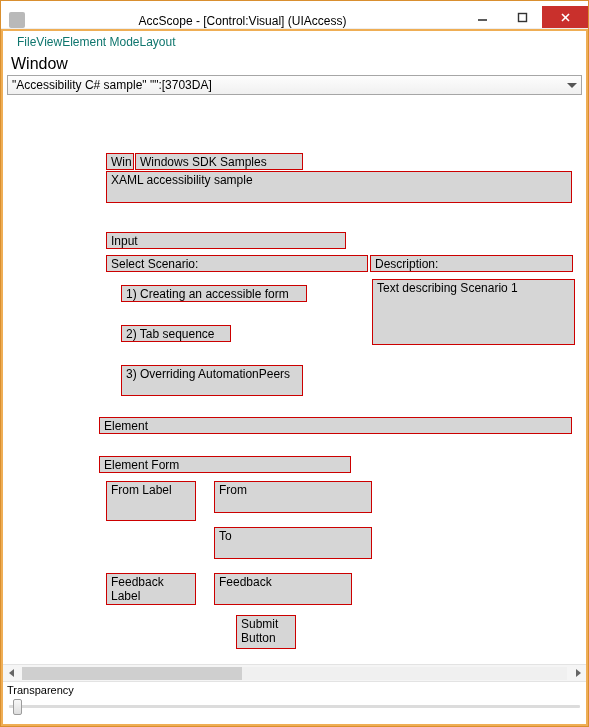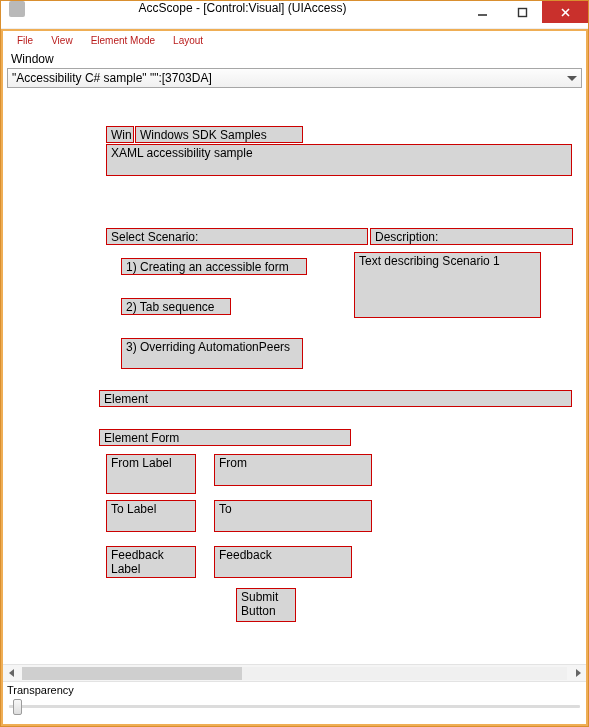--- a/index.html
+++ b/index.html
@@ -19,21 +19,21 @@
     height: 727px;
     border: 1px solid #d98f2f;
     background: #ffffff;
     display: flex;
     flex-direction: column;
   }
   .titlebar {
     height: 28px;
     background: #ffffff;
     display: flex;
-    align-items: flex-start;
+    align-items: flex-end;
     border-bottom: 1px solid #eeeeee;
     position: relative;
   }
   .title-icon {
     width: 16px;
     height: 16px;
     margin: 0 6px 0 8px;
     display: inline-block;
     position: relative;
   }
@@ -75,31 +75,30 @@
     border: 2px solid #efae55;
     flex: 1;
     display: flex;
     flex-direction: column;
     background: #ffffff;
   }
 
   
   .menubar {
     display: flex;
-    gap: 18px;
     padding: 4px 14px;
-    color: #b91c1c;
-    font-size: 10px;
+    color: #0f766e;
+    font-size: 12px;
   }
   .menubar span { cursor: default; }
 
   
   .win-label {
     padding: 2px 20px 0 8px;
-    font-size: 12px;
+    font-size: 16px;
     color: #000;
   }
   .dropdown-row {
     padding: 2px 4px 4px 4px;
   }
   .dropdown {
     width: 100%;
     height: 20px;
     border: 1px solid #a6a6a6;
     background: linear-gradient(#fdfdfd,#f0f0f0);
@@ -128,20 +127,21 @@
   
   .node {
     position: absolute;
     border: 1px solid #cc0000;
     background: #d6d6d6;
     font-size: 12px;
     color: #000;
     padding: 1px 4px;
     display: flex;
     align-items: flex-start;
+    margin-top: 20px;
   }
 
   
   .hscroll {
     height: 17px;
     background: #f5f5f5;
     display: flex;
     align-items: center;
     border-top: 1px solid #e3e3e3;
   }
@@ -240,37 +240,37 @@
         <span class="caret"></span>
       </div>
     </div>
 
     <div class="mainarea">
 
       <div class="node" style="left:103px;top:34px;width:28px;height:17px">Win</div>
       <div class="node" style="left:132px;top:34px;width:168px;height:17px">Windows SDK Samples</div>
       <div class="node" style="left:103px;top:52px;width:466px;height:32px">XAML accessibility sample</div>
 
+      <div class="node" style="left:103px;top:113px;width:240px;height:17px">Input</div>
       <div class="node" style="left:103px;top:136px;width:262px;height:17px">Select Scenario:</div>
       <div class="node" style="left:367px;top:136px;width:203px;height:17px">Description:</div>
 
       <div class="node" style="left:118px;top:166px;width:186px;height:17px">1) Creating an accessible form</div>
       <div class="node" style="left:118px;top:206px;width:110px;height:17px">2) Tab sequence</div>
       <div class="node" style="left:118px;top:246px;width:182px;height:31px">3) Overriding AutomationPeers</div>
 
-      <div class="node" style="left:351px;top:160px;width:187px;height:66px">Text describing Scenario 1</div>
+      <div class="node" style="left:369px;top:160px;width:203px;height:66px">Text describing Scenario 1</div>
 
       <div class="node" style="left:96px;top:298px;width:473px;height:17px">Element</div>
 
       <div class="node" style="left:96px;top:337px;width:252px;height:17px">Element Form</div>
 
       <div class="node" style="left:103px;top:362px;width:90px;height:40px">From Label</div>
       <div class="node" style="left:211px;top:362px;width:158px;height:32px">From</div>
 
-      <div class="node" style="left:103px;top:408px;width:90px;height:32px">To Label</div>
       <div class="node" style="left:211px;top:408px;width:158px;height:32px">To</div>
 
       <div class="node" style="left:103px;top:454px;width:90px;height:32px">Feedback Label</div>
       <div class="node" style="left:211px;top:454px;width:138px;height:32px">Feedback</div>
 
       <div class="node" style="left:233px;top:496px;width:60px;height:34px">Submit Button</div>
     </div>
 
     <div class="hscroll">
       <div class="btn">

